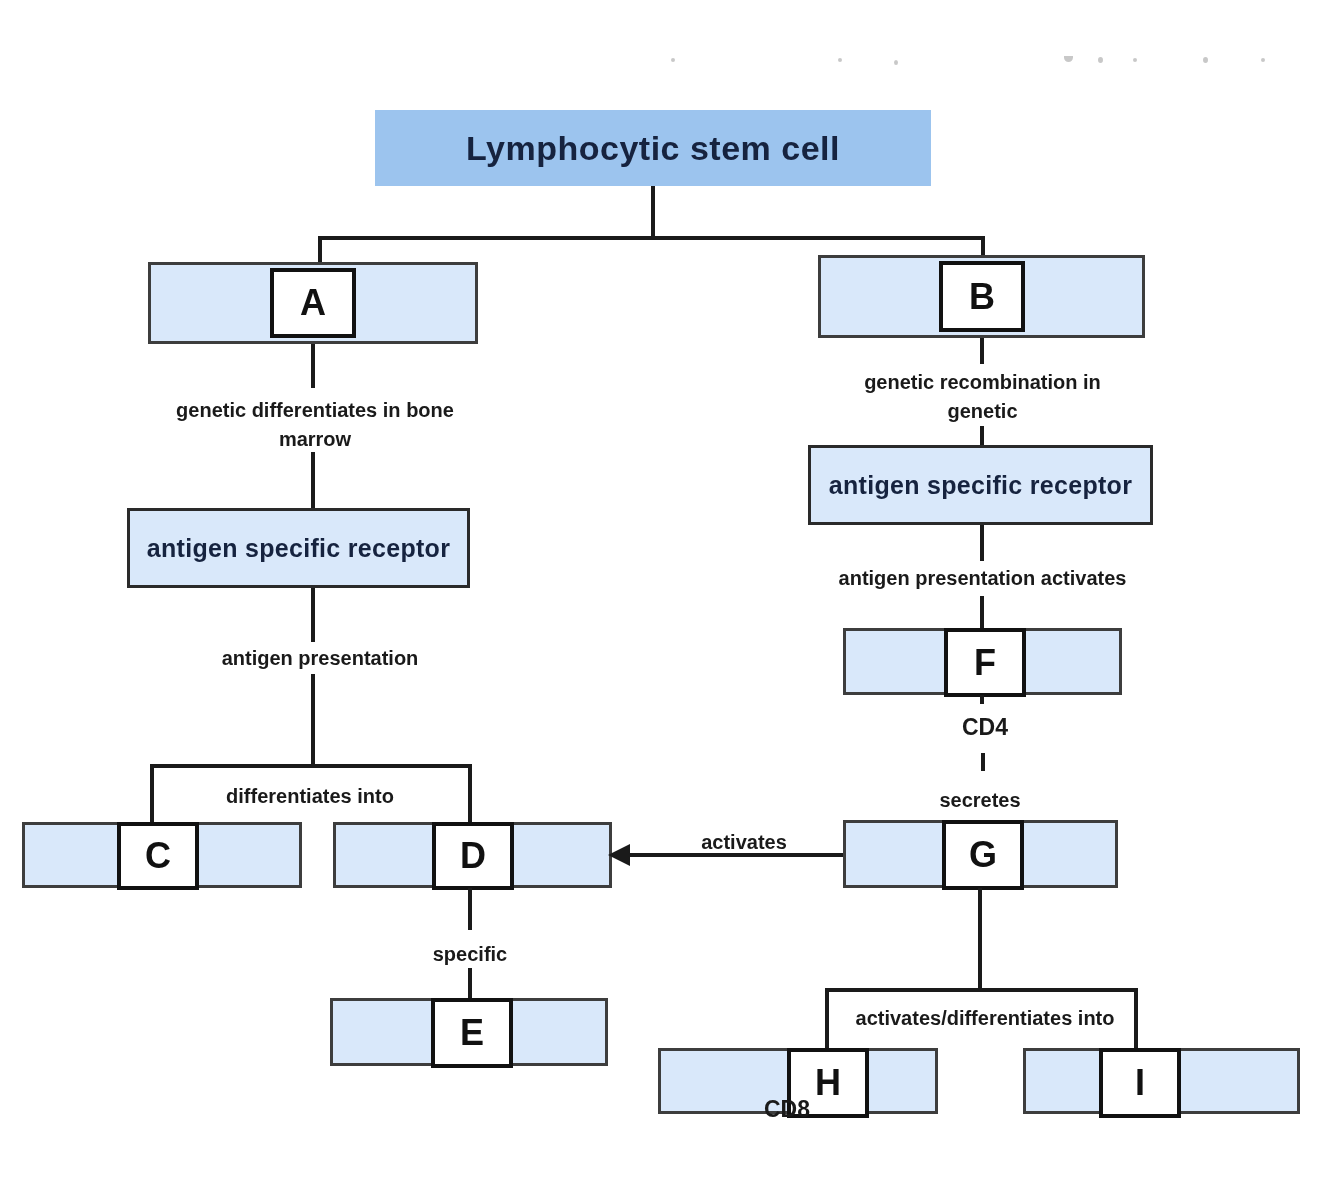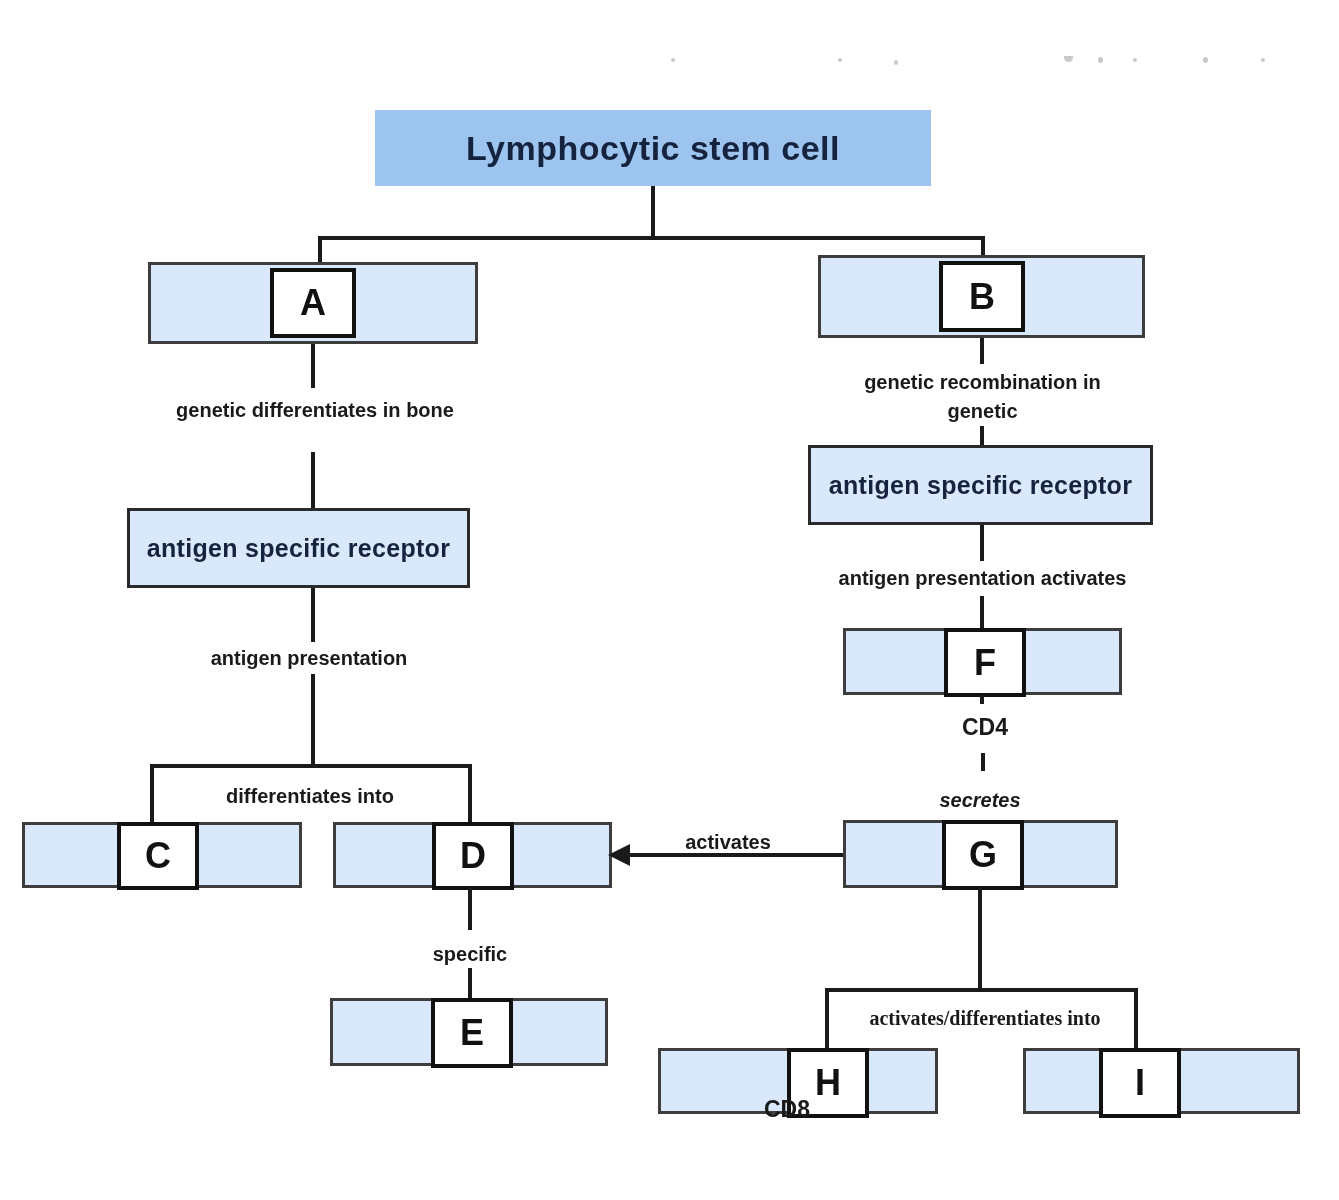--- a/index.html
+++ b/index.html
@@ -82,29 +82,30 @@
 
   <div class="node" style="left:818px;top:255px;width:327px;height:83px;">
     <div class="letterbox" style="left:118px;top:3px;width:86px;height:71px;">
       <span>B</span>
     </div>
   </div>
 
   <div class="vline" style="left:311px;top:344px;width:4px;height:44px;"></div>
   <div class="elabel" style="left:140px;top:396px;width:350px;">
     <div>genetic differentiates in bone</div>
+    <div>marrow</div>
   </div>
   <div class="vline" style="left:311px;top:452px;width:4px;height:56px;"></div>
 
   <div class="asr" style="left:127px;top:508px;width:343px;height:80px;">
     <span>antigen specific receptor</span>
   </div>
 
   <div class="vline" style="left:311px;top:588px;width:4px;height:54px;"></div>
-  <div class="elabel" style="left:149px;top:644px;width:320px;">antigen presentation</div>
+  <div class="elabel" style="left:160px;top:644px;width:320px;">antigen presentation</div>
   <div class="vline" style="left:311px;top:674px;width:4px;height:92px;"></div>
 
   <div class="hline" style="left:150px;top:764px;width:322px;height:4px;"></div>
   <div class="vline" style="left:150px;top:764px;width:4px;height:58px;"></div>
   <div class="vline" style="left:468px;top:764px;width:4px;height:58px;"></div>
   <div class="elabel" style="left:160px;top:782px;width:300px;">differentiates into</div>
 
   <div class="node" style="left:22px;top:822px;width:280px;height:66px;">
     <div class="letterbox" style="left:92px;top:-3px;width:82px;height:68px;">
       <span>C</span>
@@ -112,21 +113,21 @@
   </div>
 
   <div class="node" style="left:333px;top:822px;width:279px;height:66px;">
     <div class="letterbox" style="left:96px;top:-3px;width:82px;height:68px;">
       <span>D</span>
     </div>
   </div>
 
   <div class="hline" style="left:626px;top:853px;width:217px;height:4px;"></div>
   <div class="arrowhead" style="left:608px;top:844px;"></div>
-  <div class="elabel" style="left:648px;top:828px;width:160px;">activates</div>
+  <div class="elabel" style="left:664px;top:828px;width:160px;">activates</div>
 
   <div class="vline" style="left:468px;top:888px;width:4px;height:42px;"></div>
   <div class="elabel" style="left:390px;top:940px;width:160px;">specific</div>
   <div class="vline" style="left:468px;top:968px;width:4px;height:32px;"></div>
 
   <div class="node" style="left:330px;top:998px;width:278px;height:68px;">
     <div class="letterbox" style="left:98px;top:-3px;width:82px;height:70px;">
       <span>E</span>
     </div>
   </div>
@@ -148,33 +149,33 @@
 
   <div class="node" style="left:843px;top:628px;width:279px;height:67px;">
     <div class="letterbox" style="left:98px;top:-3px;width:82px;height:69px;">
       <span>F</span>
     </div>
   </div>
 
   <div class="vline" style="left:980px;top:695px;width:4px;height:9px;"></div>
   <div class="cdlabel" style="left:930px;top:714px;width:110px;">CD4</div>
   <div class="vline" style="left:981px;top:753px;width:4px;height:18px;"></div>
-  <div class="elabel" style="left:920px;top:786px;width:120px;font-style:italic;">secretes</div>
+  <div class="elabel" style="left:920px;top:786px;width:120px;">secretes</div>
 
   <div class="node" style="left:843px;top:820px;width:275px;height:68px;">
     <div class="letterbox" style="left:96px;top:-3px;width:82px;height:70px;">
       <span>G</span>
     </div>
   </div>
 
   <div class="vline" style="left:978px;top:888px;width:4px;height:102px;"></div>
   <div class="hline" style="left:825px;top:988px;width:313px;height:4px;"></div>
   <div class="vline" style="left:825px;top:988px;width:4px;height:62px;"></div>
   <div class="vline" style="left:1134px;top:988px;width:4px;height:62px;"></div>
-  <div class="elabel" style="left:830px;top:1004px;width:310px;font-family:Liberation Serif, serif;">activates/differentiates into</div>
+  <div class="elabel" style="left:830px;top:1004px;width:310px;">activates/differentiates into</div>
 
   <div class="node" style="left:658px;top:1048px;width:280px;height:66px;">
     <div class="letterbox" style="left:126px;top:-3px;width:82px;height:70px;">
       <span>H</span>
     </div>
   </div>
 
   <div class="node" style="left:1023px;top:1048px;width:277px;height:66px;">
     <div class="letterbox" style="left:73px;top:-3px;width:82px;height:70px;">
       <span>I</span>

